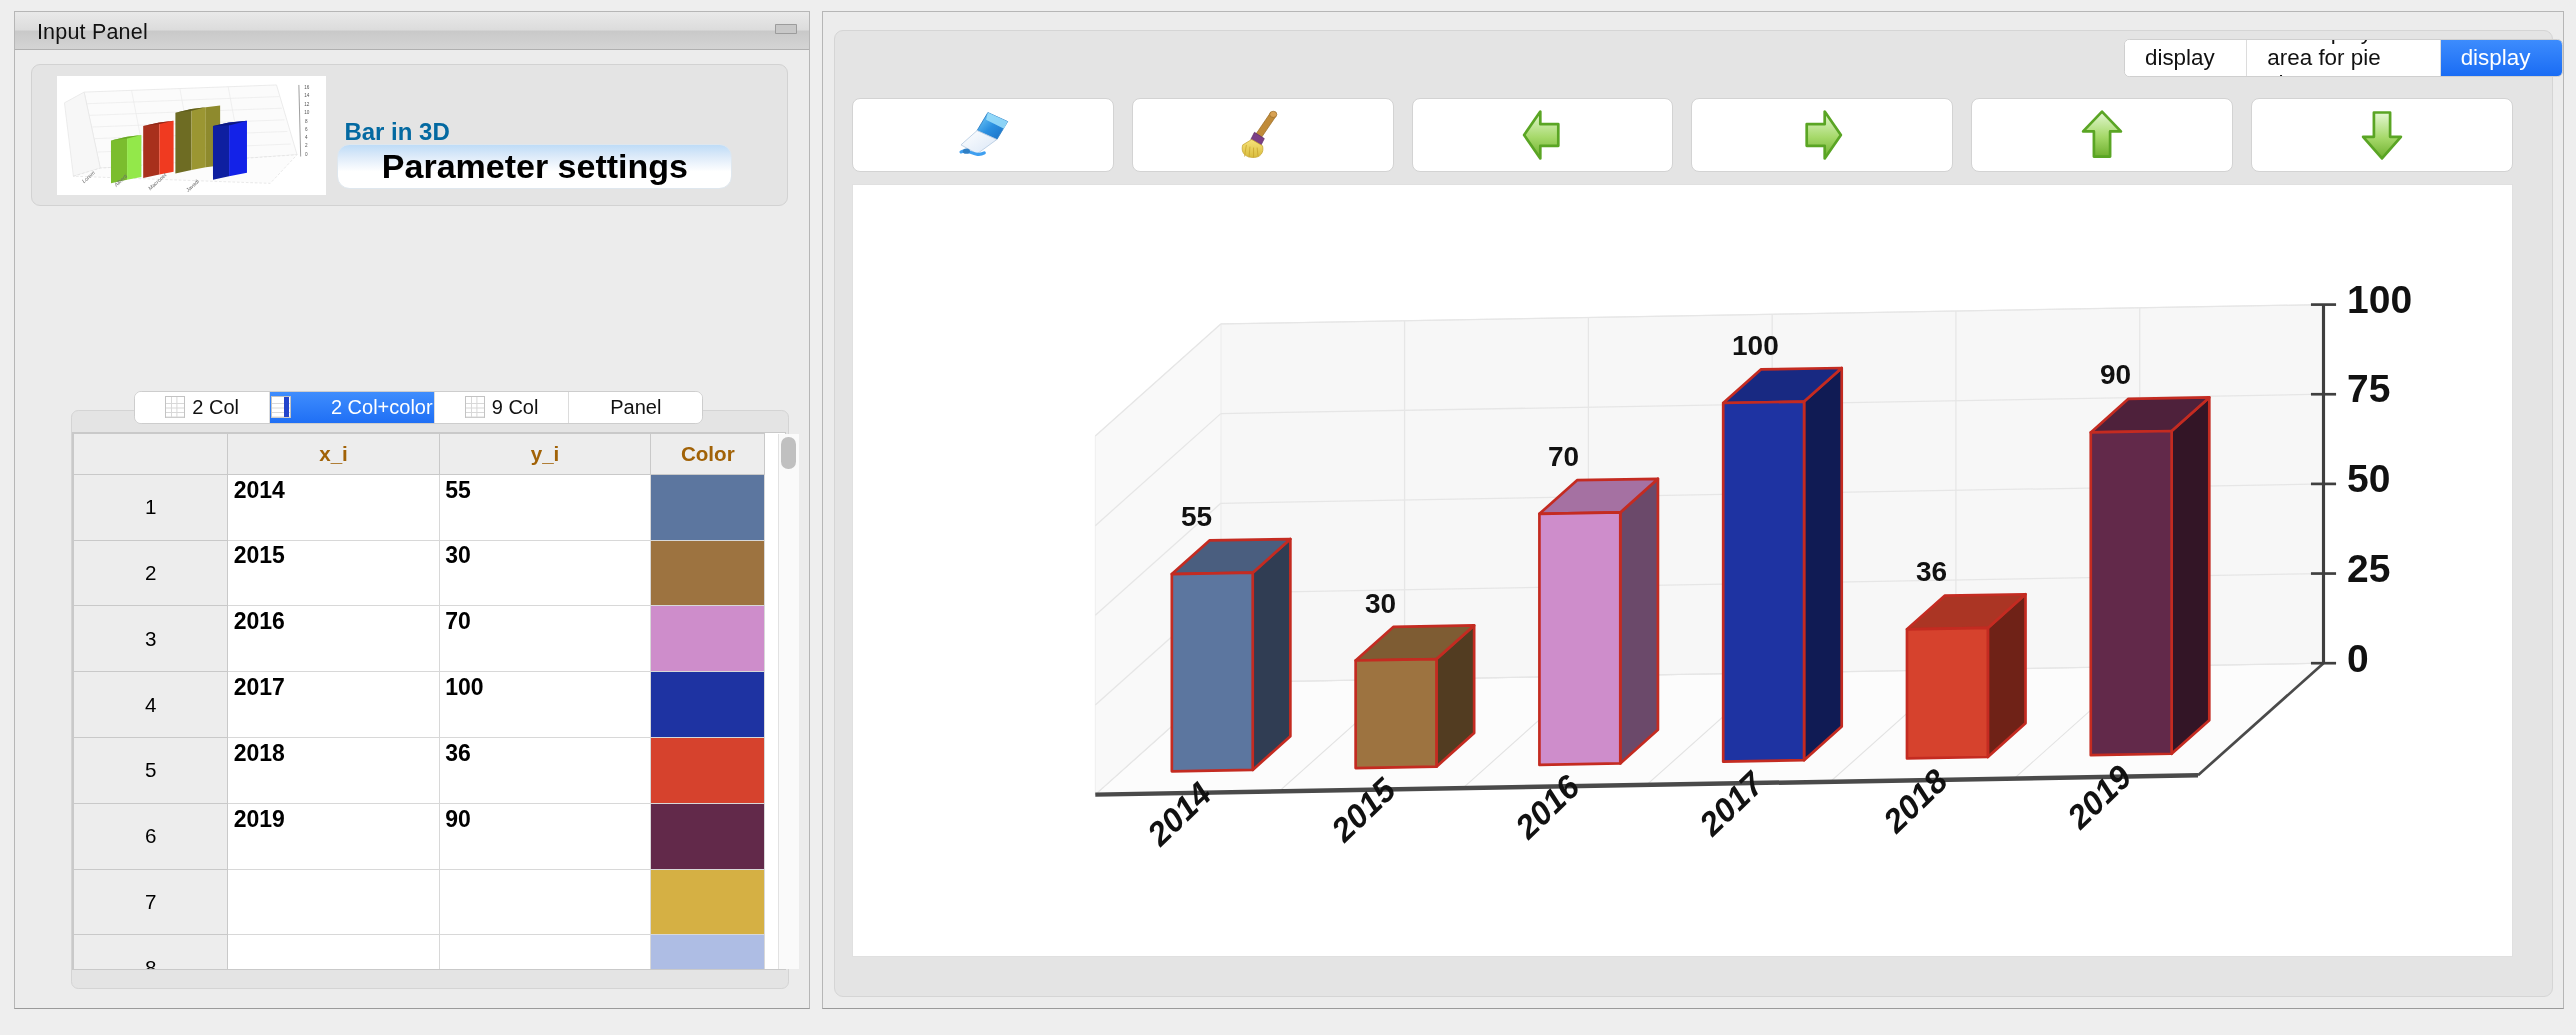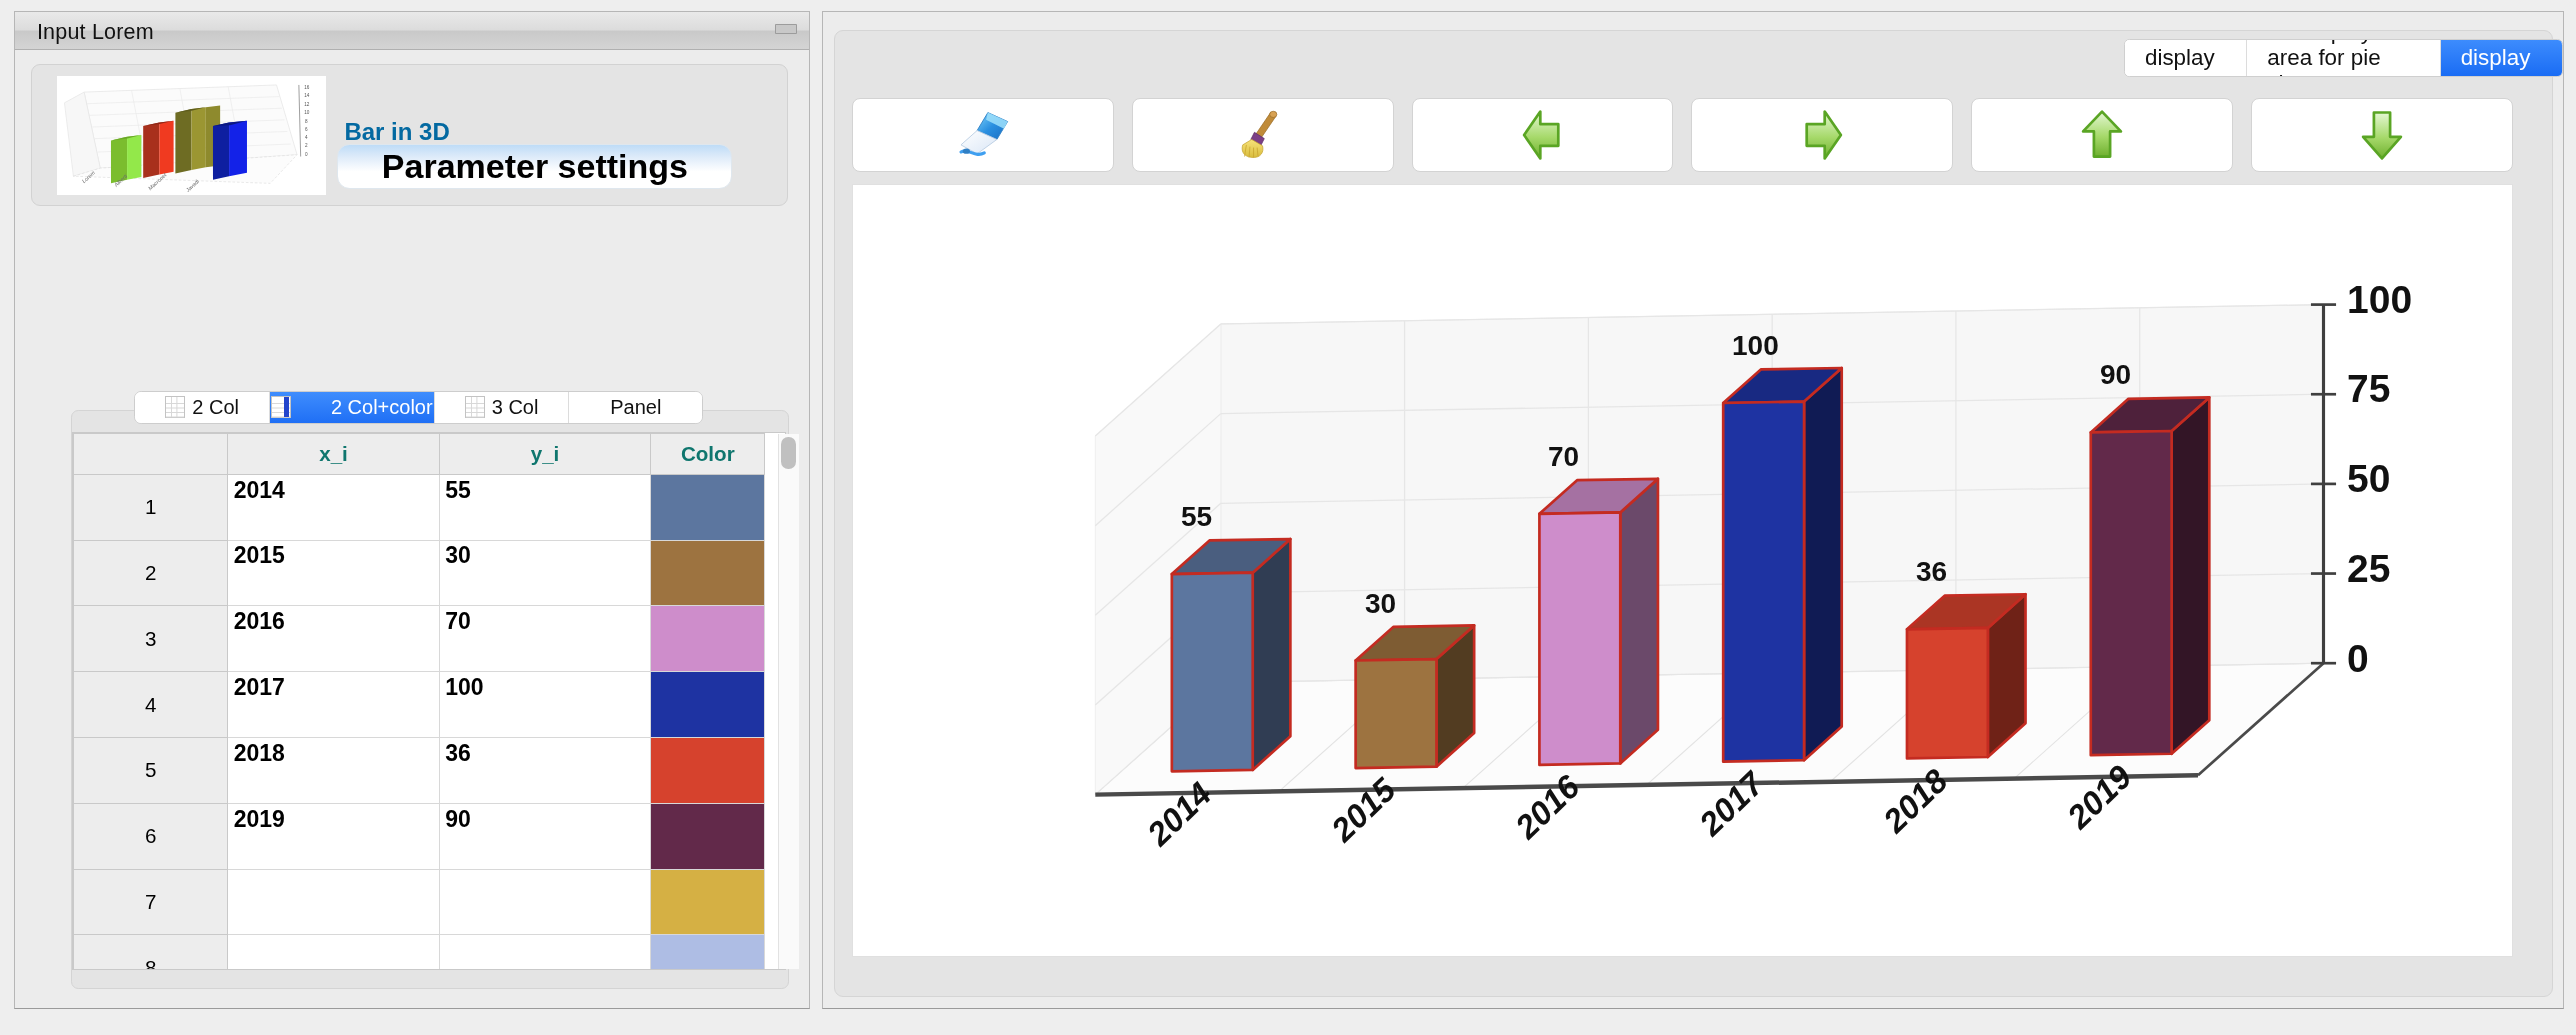--- a/index.html
+++ b/index.html
@@ -100,21 +100,21 @@
 
   #table-wrap{
     position:absolute;left:57px;top:420px;width:714px;height:538px;
     overflow:hidden;background:#fff;border:0.9px solid #c9c9c9;box-sizing:border-box;
   }
   table.data{
     border-collapse:collapse;width:692px;table-layout:fixed;
   }
   table.data th{
     height:38px;background:#ededed;border:0.9px solid #c9c9c9;
-    font-size:20.6px;font-weight:bold;color:#0f766e;
+    font-size:20.6px;font-weight:bold;color:#a16207;
   }
   table.data th.corner{background:#ededed;}
   table.data td{
     height:63px;border:0.9px solid #d8d8d8;font-size:23px;font-weight:bold;
     color:#000;vertical-align:top;padding:1.8px 0 0 5.4px;background:#fff;
   }
   table.data td.rowhdr{
     background:#ededed;text-align:center;vertical-align:middle;
     font-size:20.6px;font-weight:normal;padding:0;border:0.9px solid #c9c9c9;
   }
@@ -178,21 +178,21 @@
     font-size:33px;font-style:italic;font-weight:bold;
     transform-origin:left top;transform:rotate(-44deg);
   }
 </style>
 </head>
 <body>
 
 <div id="input-panel">
 
   <div id="input-panel-titlebar">
-    <div id="input-panel-title">Input Lorem</div>
+    <div id="input-panel-title">Input Panel</div>
     <div id="minimize-btn">
         <i></i>
       </div>
   </div>
 
   <div id="type-group">
 
     <div id="diagram-thumb">
       <svg width="269" height="119" viewBox="0 0 300 133">
 
@@ -260,21 +260,21 @@
     <div class="ttab" style="width:135px">
       <span class="gridicon"></span>
       <span>2 Col</span>
     </div>
     <div class="ttab sel" style="width:166px">
       <span class="gridicon colored"></span>
       <span>2 Col+color</span>
     </div>
     <div class="ttab" style="width:135px">
       <span class="gridicon"></span>
-      <span>3 Col</span>
+      <span>9 Col</span>
     </div>
     <div class="ttab" style="width:134px">
       <span>Panel</span>
     </div>
   </div>
 
   <div id="table-wrap">
     <table class="data">
       <colgroup>
         <col style="width:147px">

